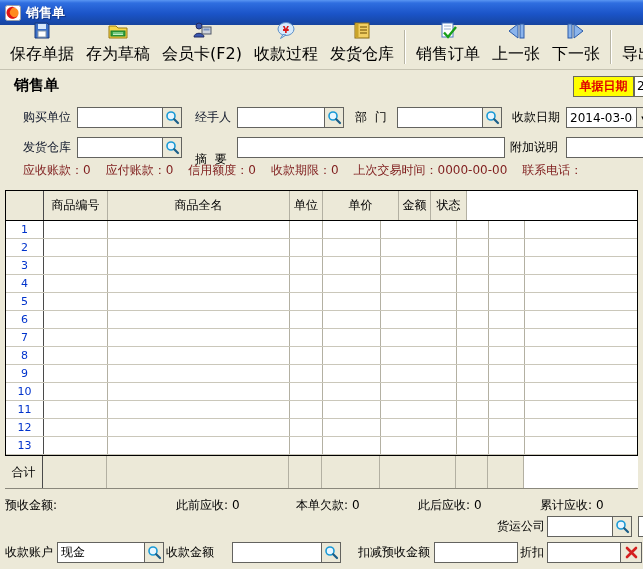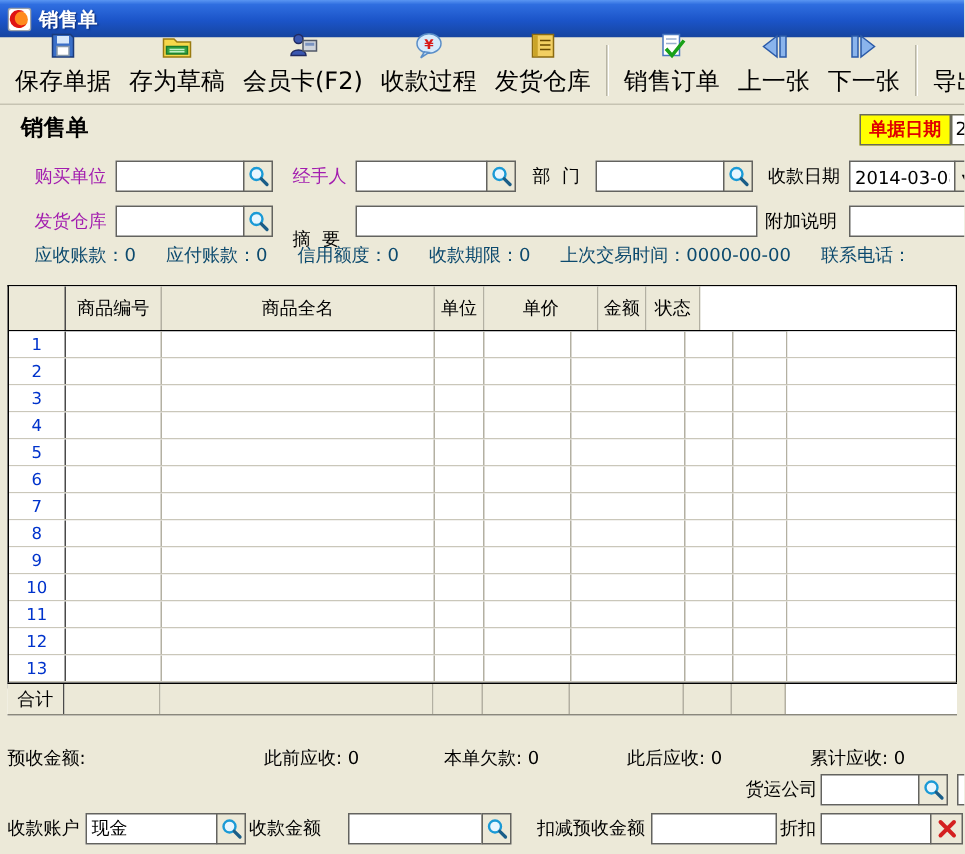--- a/index.html
+++ b/index.html
@@ -20,49 +20,49 @@
   .tbtn { display:flex; flex-direction:column; align-items:center; justify-content:flex-end; gap:1px;
     height:42px; padding:1px 5px 2px 5px; border:1px solid transparent; cursor:default; }
   .tbtn .tlabel { font-size:16px; white-space:nowrap; }
   .tsep { width:2px; height:34px; margin:0 4px; border-left:1px solid #b8b5a4; border-right:1px solid #ffffff; }
   .tcaret { font-size:7px; color:#000; align-self:center; margin:0 2px 0 0; padding-top:10px; }
 
   
   .abs { position:absolute; }
   .ftitle { left:14px; top:76px; font-size:15px; font-weight:bold; }
   .lbl { font-size:12px; white-space:pre; line-height:15px; }
-  .red { color:#a21caf; }
+  .red { color:#0f172a; }
   .badge { left:573px; top:76px; width:61px; height:21px; background:#ffff00; border:1px solid #6a6a5a;
     color:#e00000; font-weight:bold; display:flex; align-items:center; justify-content:center; }
   .badge-field { left:634px; top:76px; width:24px; height:21px; background:#fff; border:1px solid #6a6a5a; padding:2px 2px; }
   .ipt { position:absolute; height:21px; background:#fff; border:1px solid #63635f; font-family:inherit;
     font-size:12px; padding:1px 3px; outline:none; }
   .magbtn { position:absolute; width:20px; height:21px; background:#ece9d8; border:1px solid #63635f;
     display:flex; align-items:center; justify-content:center; cursor:pointer; }
   .xbtn { position:absolute; width:22px; height:21px; background:#ece9d8; border:1px solid #63635f;
     display:flex; align-items:center; justify-content:center; cursor:pointer; }
   .sliver { position:absolute; background:#fff; border:1px solid #63635f; }
-  .statusline { left:23px; top:162px; display:flex; gap:20px; color:#0c4a6e; font-size:12px; white-space:nowrap;text-align:center; }
+  .statusline { left:23px; top:162px; display:flex; gap:15px; color:#7f1d1d; font-size:12px; white-space:nowrap;text-align:center; }
 
   
   .grid { position:absolute; left:5px; top:190px; width:633px; background:#fff;
     border:1px solid #000; border-bottom:none; }
   .ghead { display:flex; height:30px; border-bottom:1px solid #000; background:#fff; }
   .ghead .gcell { background:#ece9d8; display:flex; align-items:center; justify-content:center; font-size:12px; }
   .gcell { border-right:1px solid #b3b0a2; height:100%; }
   .c0 { width:38px; flex:none; }
   .c1 { width:64px; flex:none; } .c2 { width:182px; flex:none; } .c3 { width:33px; flex:none; }
   .c4 { width:58px; flex:none; } .c5 { width:76px; flex:none; } .c6 { width:32px; flex:none; }
   .c7 { width:36px; flex:none; }
   .gfill { flex:1; background:#fff; border:none; }
   .rown { border-right:1px solid #4a4a4a; display:flex; align-items:center; justify-content:center;
     color:#0033cc; font-size:11px; background:#fff; }
   .grow { display:flex; height:18px; border-bottom:1px solid #cac7ba; background:#fff; }
   .gpartial { display:flex; height:4px; background:#fff; overflow:hidden; }
-  .gtotal { position:absolute; left:5px; top:455px; width:633px; height:22px; display:flex;
+  .gtotal { position:absolute; left:5px; top:455px; width:633px; height:34px; display:flex;
     border-top:1px solid #000; border-bottom:1px solid #8a887c; background:#fff; }
   .gtotal .gcell { background:#ece9d8; }
   .gtotal .totlabel { display:flex; align-items:center; justify-content:center; font-size:12px;
     border-right:1px solid #4a4a4a; background:#ece9d8; }
 
   
   .sumline { position:absolute; left:0; top:497px; width:643px; height:14px; font-size:12px; }
   .sumitem { position:absolute; white-space:nowrap; }
 </style>
 </head>

